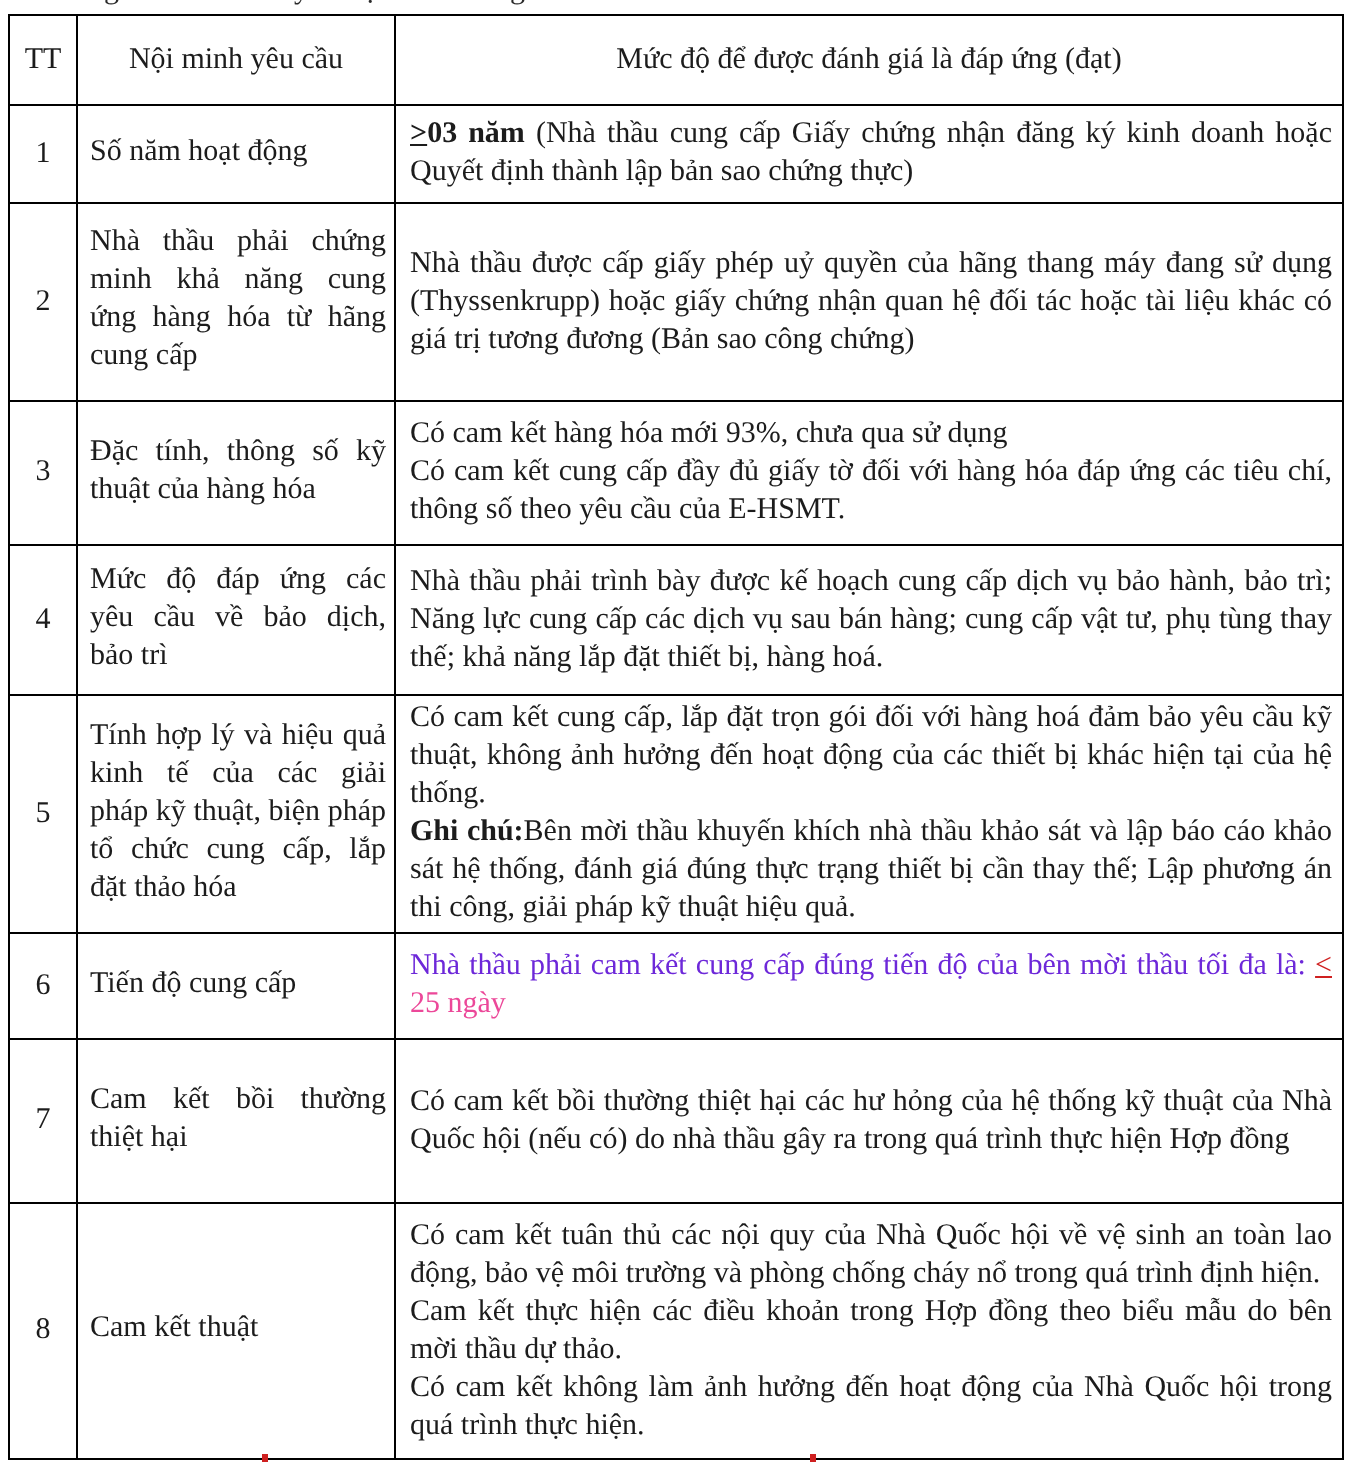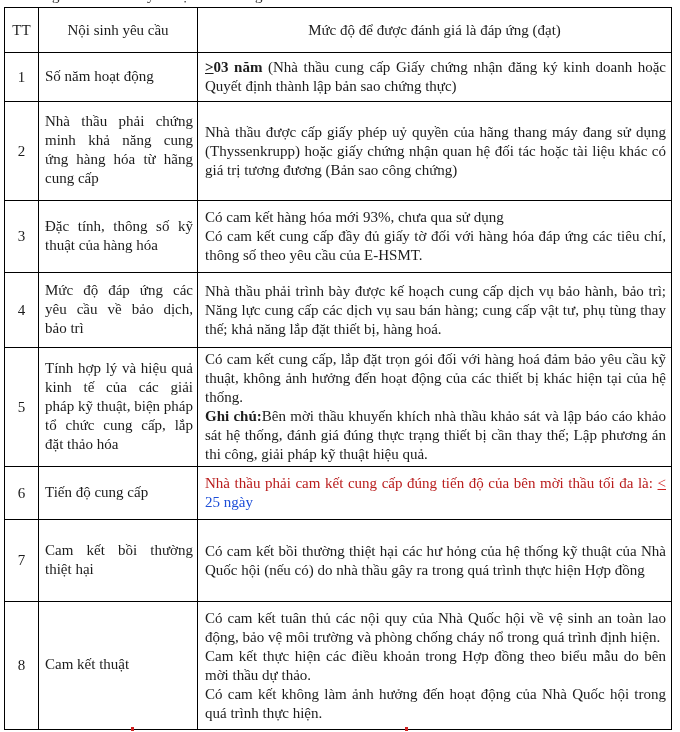--- a/index.html
+++ b/index.html
@@ -55,21 +55,21 @@
 
 <table class="req">
   <colgroup>
     <col class="c-tt">
       <col class="c-content">
       <col class="c-criteria">
   </colgroup>
   <tbody>
       <tr style="height:45px;">
     <th>TT</th>
-    <th>Nội sinh yêu cầu</th>
+    <th>Nội minh yêu cầu</th>
     <th>Mức độ để được đánh giá là đáp ứng (đạt)</th>
   </tr>
   <tr style="height:49px;">
     <td class="tt">1</td>
     <td class="content">Số năm hoạt động</td>
     <td class="criteria">
           <div><span class="b u">&gt;</span><span class="b">03 năm</span><span> (Nhà thầu cung cấp Giấy chứng nhận đăng ký kinh doanh hoặc Quyết định thành lập bản sao chứng thực)</span></div>
         </td>
   </tr>
   <tr style="height:99px;">
@@ -99,21 +99,21 @@
     <td class="content">Tính hợp lý và hiệu quả kinh tế của các giải pháp kỹ thuật, biện pháp tổ chức cung cấp, lắp đặt thảo hóa</td>
     <td class="criteria">
           <div><span>Có cam kết cung cấp, lắp đặt trọn gói đối với hàng hoá đảm bảo yêu cầu kỹ thuật, không ảnh hưởng đến hoạt động của các thiết bị khác hiện tại của hệ thống.</span></div>
           <div><span class="b">Ghi chú:</span><span>Bên mời thầu khuyến khích nhà thầu khảo sát và lập báo cáo khảo sát hệ thống, đánh giá đúng thực trạng thiết bị cần thay thế; Lập phương án thi công, giải pháp kỹ thuật hiệu quả.</span></div>
         </td>
   </tr>
   <tr style="height:53px;">
     <td class="tt">6</td>
     <td class="content">Tiến độ cung cấp</td>
     <td class="criteria">
-          <div><span style="color: #b91c1c;">Nhà thầu phải cam kết cung cấp đúng tiến độ của bên mời thầu tối đa là: </span><span class="u" style="color: rgb(207, 32, 32);">&lt;</span><span style="color: #1d4ed8;"> 25 ngày</span></div>
+          <div><span style="color: #6d28d9;">Nhà thầu phải cam kết cung cấp đúng tiến độ của bên mời thầu tối đa là: </span><span class="u" style="color: rgb(207, 32, 32);">&lt;</span><span style="color: #ec4899;"> 25 ngày</span></div>
         </td>
   </tr>
   <tr style="height:82px;">
     <td class="tt">7</td>
     <td class="content">Cam kết bồi thường thiệt hại</td>
     <td class="criteria">
           <div><span>Có cam kết bồi thường thiệt hại các hư hỏng của hệ thống kỹ thuật của Nhà Quốc hội (nếu có) do nhà thầu gây ra trong quá trình thực hiện Hợp đồng</span></div>
         </td>
   </tr>
   <tr style="height:128px;">

